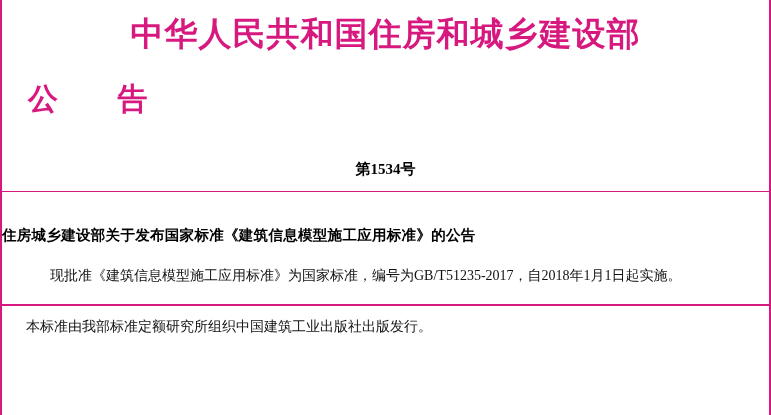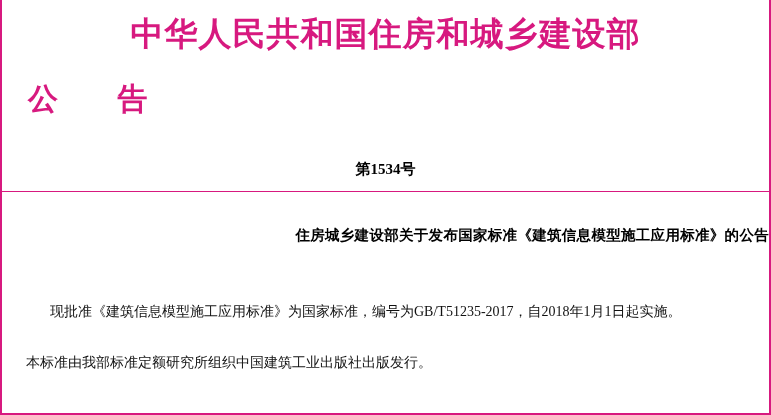--- a/index.html
+++ b/index.html
@@ -9,21 +9,21 @@
   body {
     width: 771px;
     height: 415px;
     background: #ffffff;
     font-family: "Liberation Serif", serif;
     overflow: hidden;
   }
   .page {
     position: relative;
     width: 771px;
-    height: 415px;
+    height: 306px;
     background: #ffffff;
     box-sizing: border-box;
   }
   .left-rule {
     position: absolute;
     left: 0px;
     top: 0px;
     width: 2px;
     height: 415px;
     background: #d7197f;
@@ -71,35 +71,35 @@
     font-family: "Liberation Serif", serif;
   }
   .divider {
     margin-top: 12px;
     height: 1px;
     background: #d7197f;
     width: 100%;
   }
   .announce-title {
     margin-top: 34px;
-    text-align: right;
+    text-align: left;
     color: #000000;
     font-size: 14.5px;
     font-weight: bold;
     font-family: "Liberation Serif", serif;
     letter-spacing: 0.3px;
   }
   .body-text {
     margin: 0 48px;
     color: #111111;
     font-size: 14px;
     font-family: "Liberation Serif", serif;
     line-height: 1.8;
   }
-  .para-1 { margin-top: 54px; }
+  .para-1 { margin-top: 18px; }
   .para-2 { margin-top: 26px; margin-left: 24px; }
   .bottom-rule {
     position: absolute;
     left: 0px;
     right: 0px;
     bottom: 0px;
     height: 2px;
     background: #d7197f;
   }
 </style>

